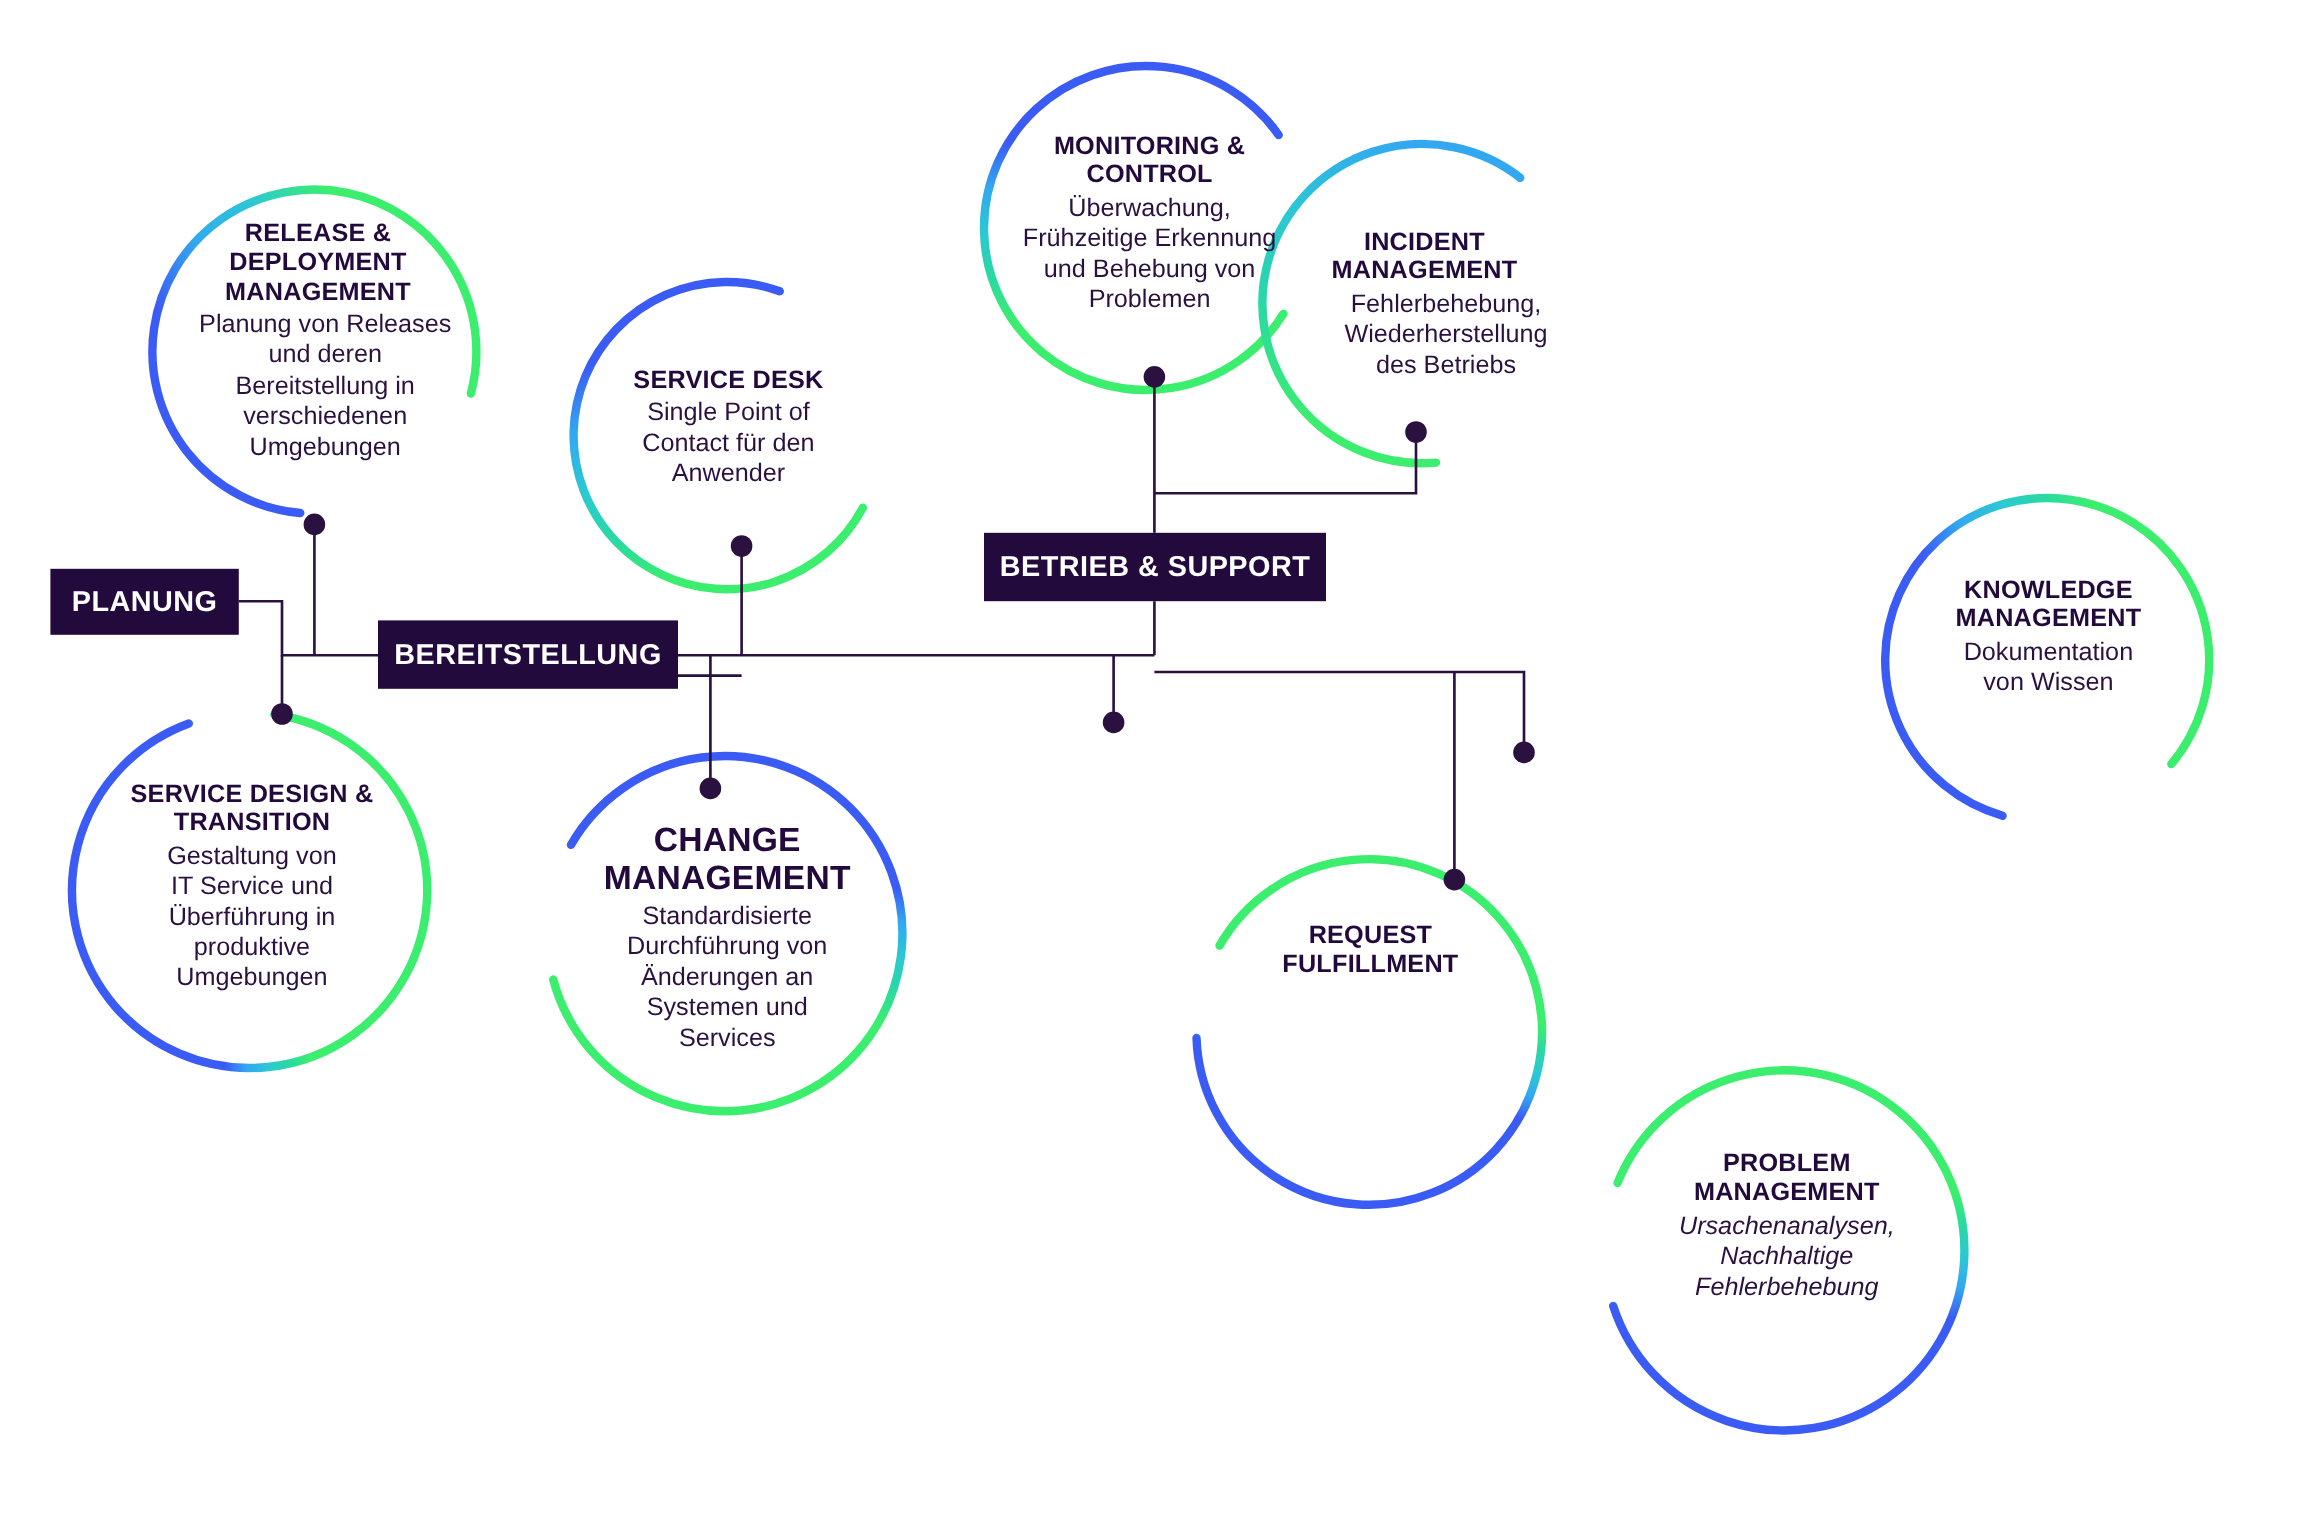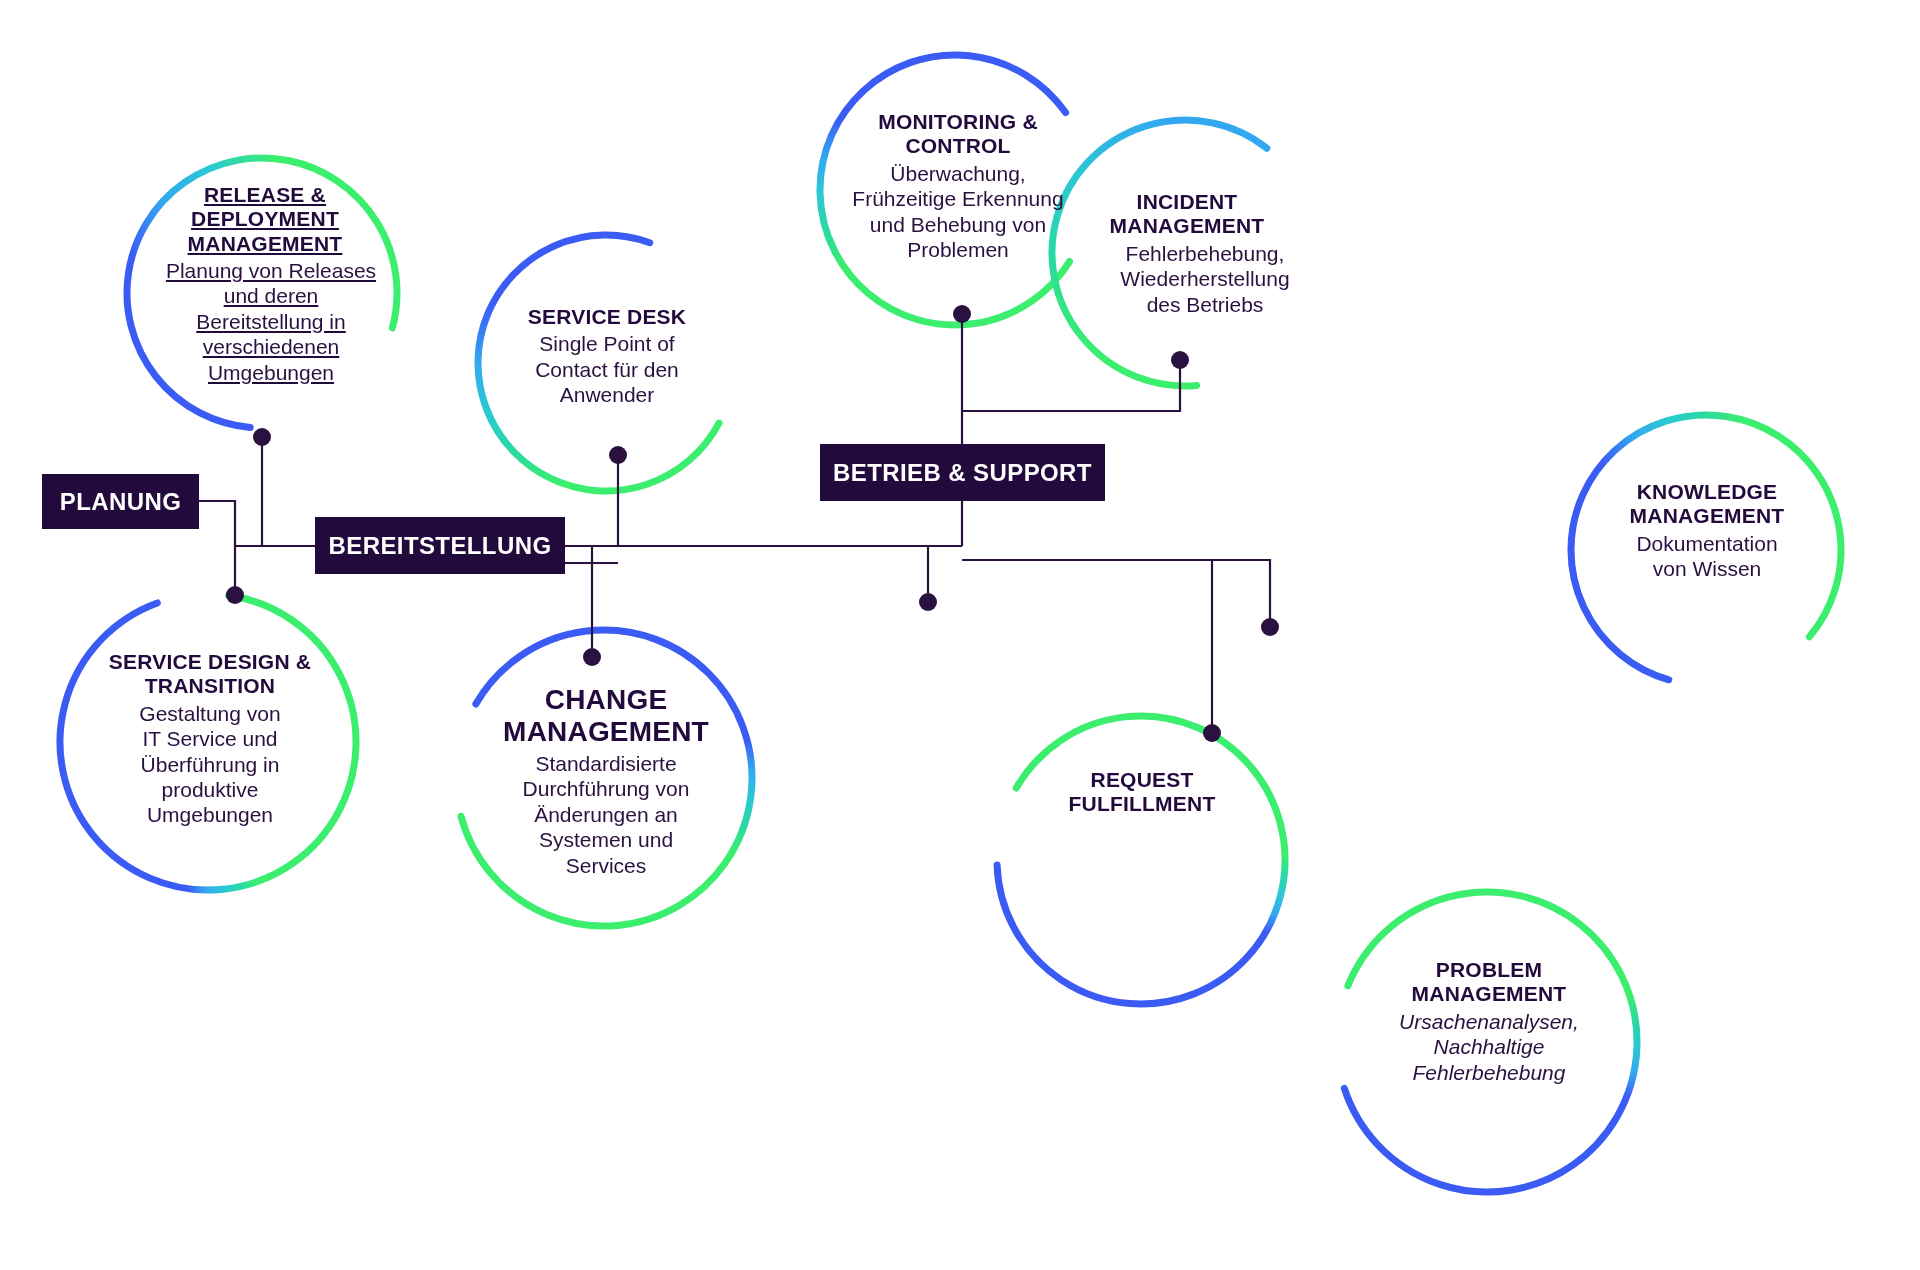--- a/index.html
+++ b/index.html
@@ -180,21 +180,21 @@
         <span>PLANUNG</span>
       </div>
       <div class="stage-box" style="left: 315px; top: 517px; width: 250px; height: 57px; font-size: 24px; background: rgb(35, 10, 60);">
         <span>BEREITSTELLUNG</span>
       </div>
       <div class="stage-box" style="left: 820px; top: 444px; width: 285px; height: 57px; font-size: 24px; background: rgb(35, 10, 60);">
         <span>BETRIEB &amp; SUPPORT</span>
       </div>
     </div>
   <div id="nodes">
-      <div class="node" style="left: 142px; top: 183px; width: 246px; text-decoration: underline;">
+      <div class="node" style="left: 142px; top: 183px; width: 246px;">
         <div class="node-title" style="font-size: 21px;">RELEASE &amp;
 DEPLOYMENT
 MANAGEMENT</div>
         <div class="node-desc" style="font-size: 21px; margin-left: 12px;">Planung von Releases
 und deren
 Bereitstellung in
 verschiedenen
 Umgebungen</div>
       </div>
       <div class="node" style="left: 492px; top: 305px; width: 230px;">

